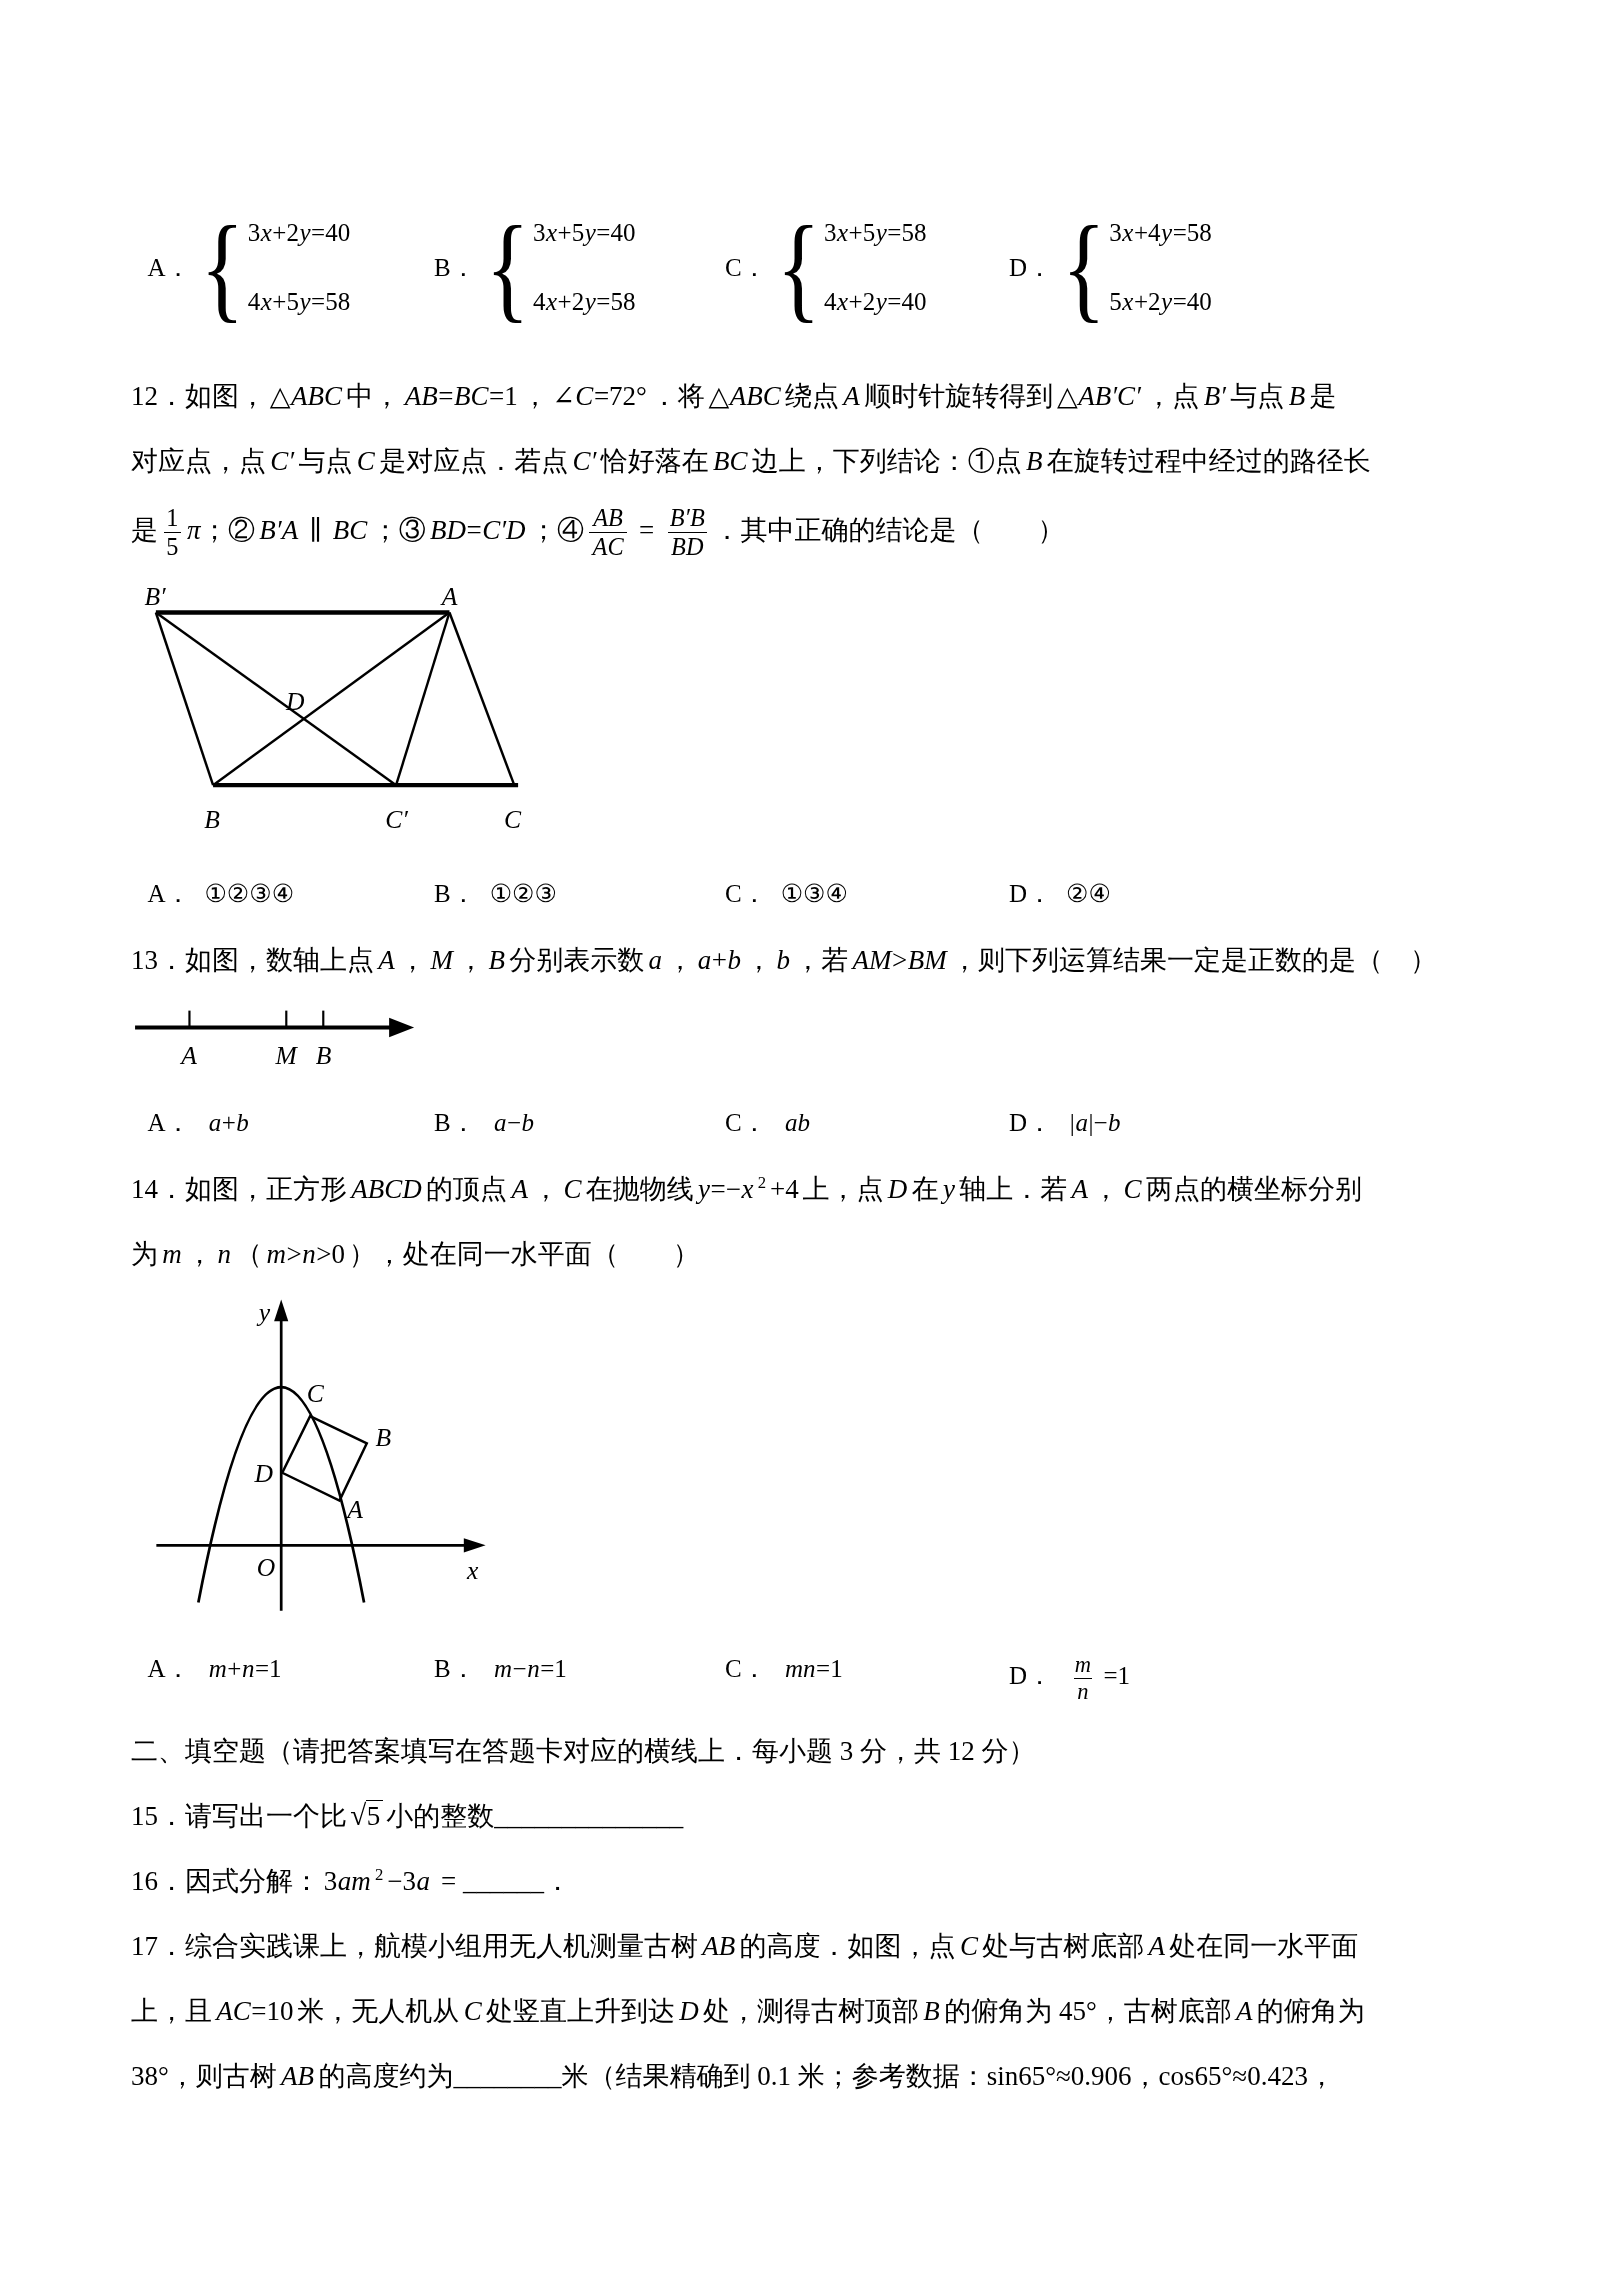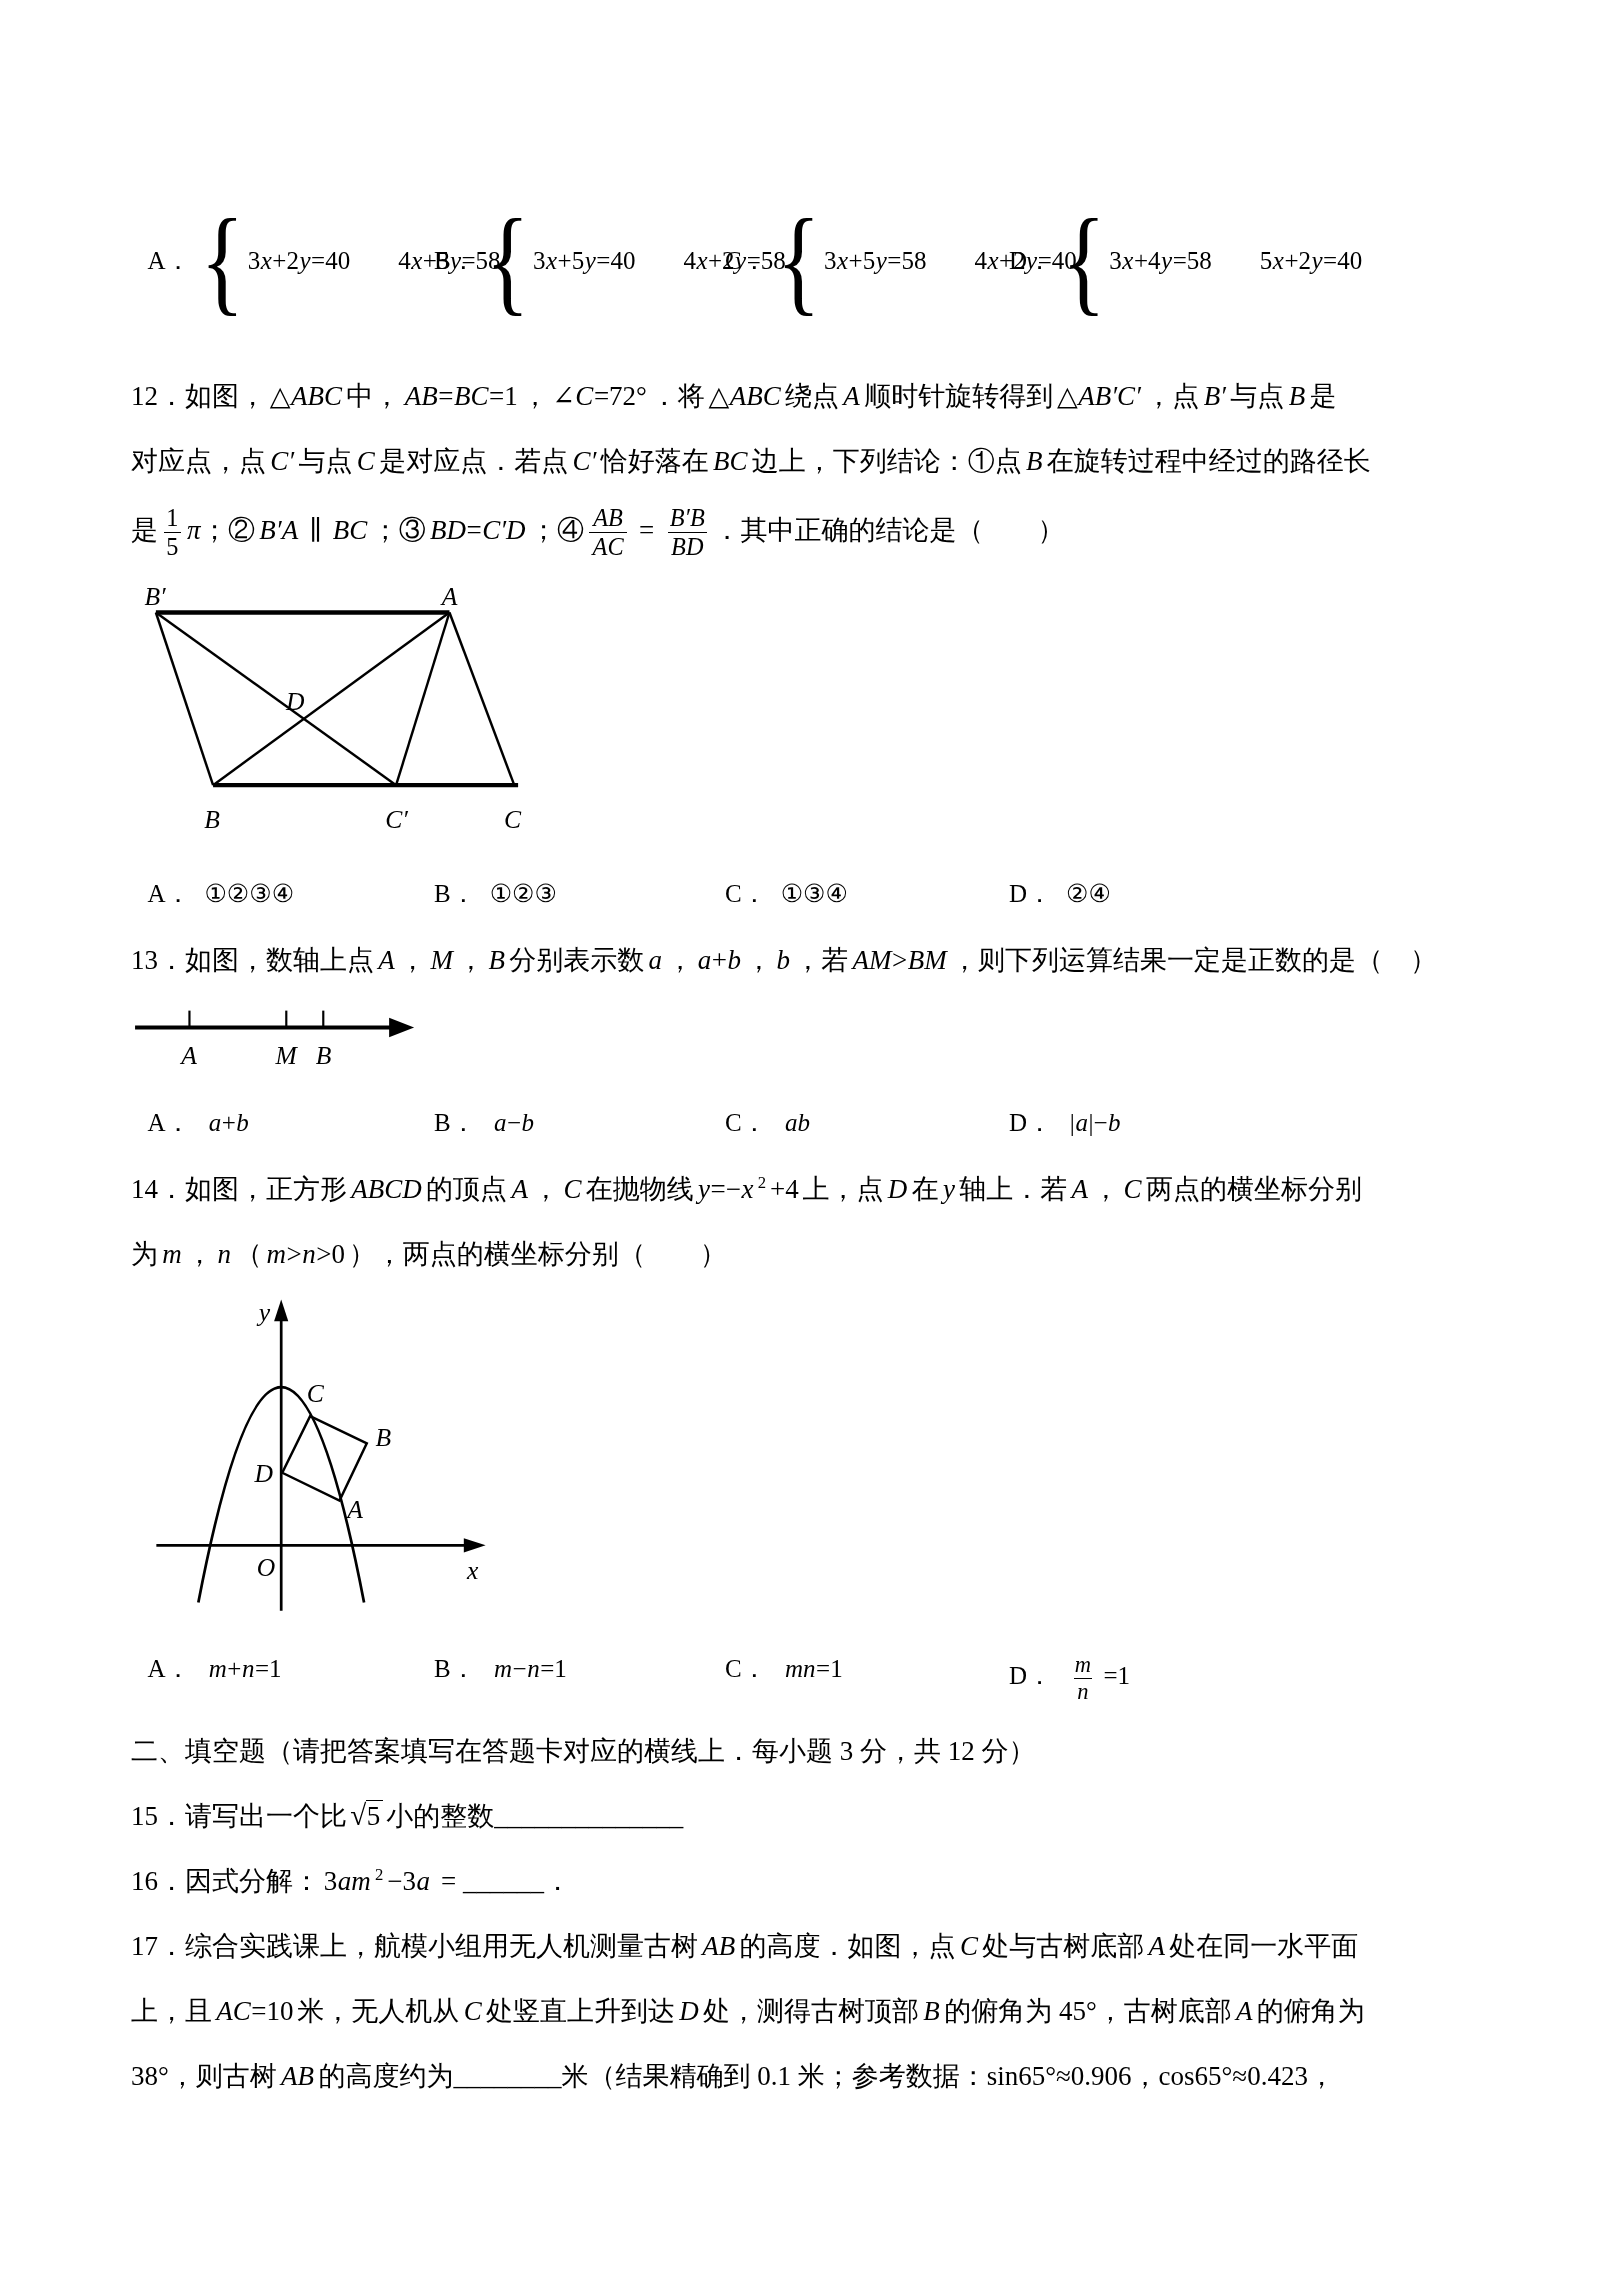--- a/index.html
+++ b/index.html
@@ -27,21 +27,21 @@
   .optrow{position:relative;height:61px;font-size:25px;margin-bottom:25px;}
   .opt{position:absolute;top:25px;white-space:nowrap;}
   .opt .olabel{margin-right:14px;}
   .c1{left:16.4px}.c2{left:303px}.c3{left:594px}.c4{left:878px}
   
   .sysrow{position:relative;height:146px;font-size:25px;margin-bottom:14px;}
   .sys{position:absolute;top:0;display:flex;align-items:center;white-space:nowrap;}
   .sys .olabel{margin-right:9.8px;}
   .brace{font-size:92px;font-weight:400;display:inline-block;transform:scaleY(1.28);
          line-height:1;margin-right:3.3px;}
-  .syseqs{display:inline-flex;flex-direction:row;gap:48px;}
+  .syseqs{display:inline-flex;flex-direction:column;gap:32px;}
   .syseq{line-height:37px;}
   
   .sechead{font-size:27px;font-weight:normal;line-height:46px;margin:9.8px 0 18.5px 0;
            font-family:"Liberation Serif","DejaVu Serif",serif;}
   .fig12{margin:1.1px 0 14px 12px;display:block;}
   .fig13{margin:3.3px 0 9.8px 1.1px;display:block;}
   .fig14{margin:3.3px 0 16.4px 21px;display:block;}
   svg text{font-family:"Liberation Serif","DejaVu Serif",serif;font-style:italic;font-size:47px;fill:#000;}
 </style>
 </head>
@@ -136,21 +136,21 @@
   </svg>
 
   <div class="optrow">
     <span class="opt c1"><span class="olabel">A．</span><span><span class="mm"><i>a</i>+<i>b</i></span></span></span>
     <span class="opt c2"><span class="olabel">B．</span><span><span class="mm"><i>a</i>−<i>b</i></span></span></span>
     <span class="opt c3"><span class="olabel">C．</span><span><span class="mm"><i>ab</i></span></span></span>
     <span class="opt c4"><span class="olabel">D．</span><span><span class="mm">|<i>a</i>|−<i>b</i></span></span></span>
   </div>
 
   <div class="tline"><span>14．如图，正方形</span><span class="mm"><i>ABCD</i></span><span>的顶点</span><span class="mm"><i>A</i></span><span>，</span><span class="mm"><i>C</i></span><span>在抛物线</span><span class="mm"><i>y</i>=−<i>x</i></span><sup>2</sup><span class="mm">+4</span><span>上，点</span><span class="mm"><i>D</i></span><span>在</span><span class="mm"><i>y</i></span><span>轴上．若</span><span class="mm"><i>A</i></span><span>，</span><span class="mm"><i>C</i></span><span>两点的横坐标分别</span></div>
-  <div class="tline"><span>为</span><span class="mm"><i>m</i></span><span>，</span><span class="mm"><i>n</i></span><span>（</span><span class="mm"><i>m</i>&gt;<i>n</i>&gt;0</span><span>），两点的横坐标分别（　　）</span></div>
+  <div class="tline"><span>为</span><span class="mm"><i>m</i></span><span>，</span><span class="mm"><i>n</i></span><span>（</span><span class="mm"><i>m</i>&gt;<i>n</i>&gt;0</span><span>），处在同一水平面（　　）</span></div>
 
   <svg class="fig14" width="338" height="314" viewBox="0 0 620 575">
 
     <line x1="237" y1="22" x2="237" y2="575" stroke="#000" stroke-width="5"></line>
     <polygon points="237,4 224,44 250,44" fill="#000"></polygon>
     <line x1="8" y1="455" x2="592" y2="455" stroke="#000" stroke-width="5"></line>
     <polygon points="612,455 572,442 572,468" fill="#000"></polygon>
 
     <path d="M 85 560 Q 237 -230 389 560" stroke="#000" stroke-width="5" fill="none"></path>
 

